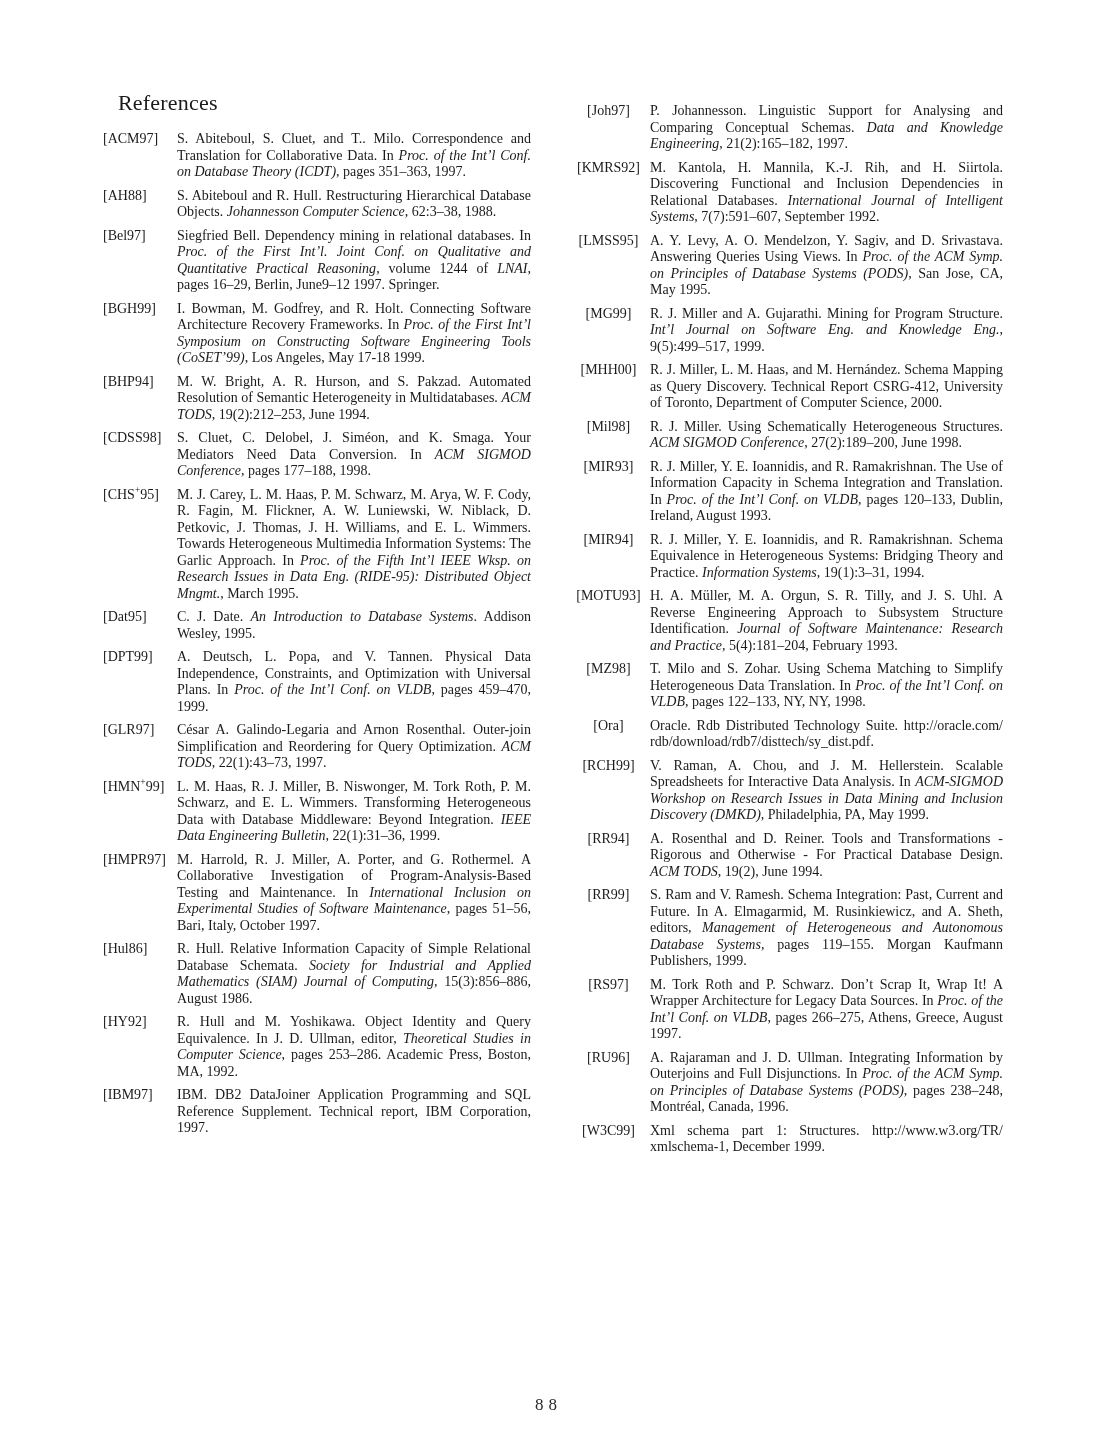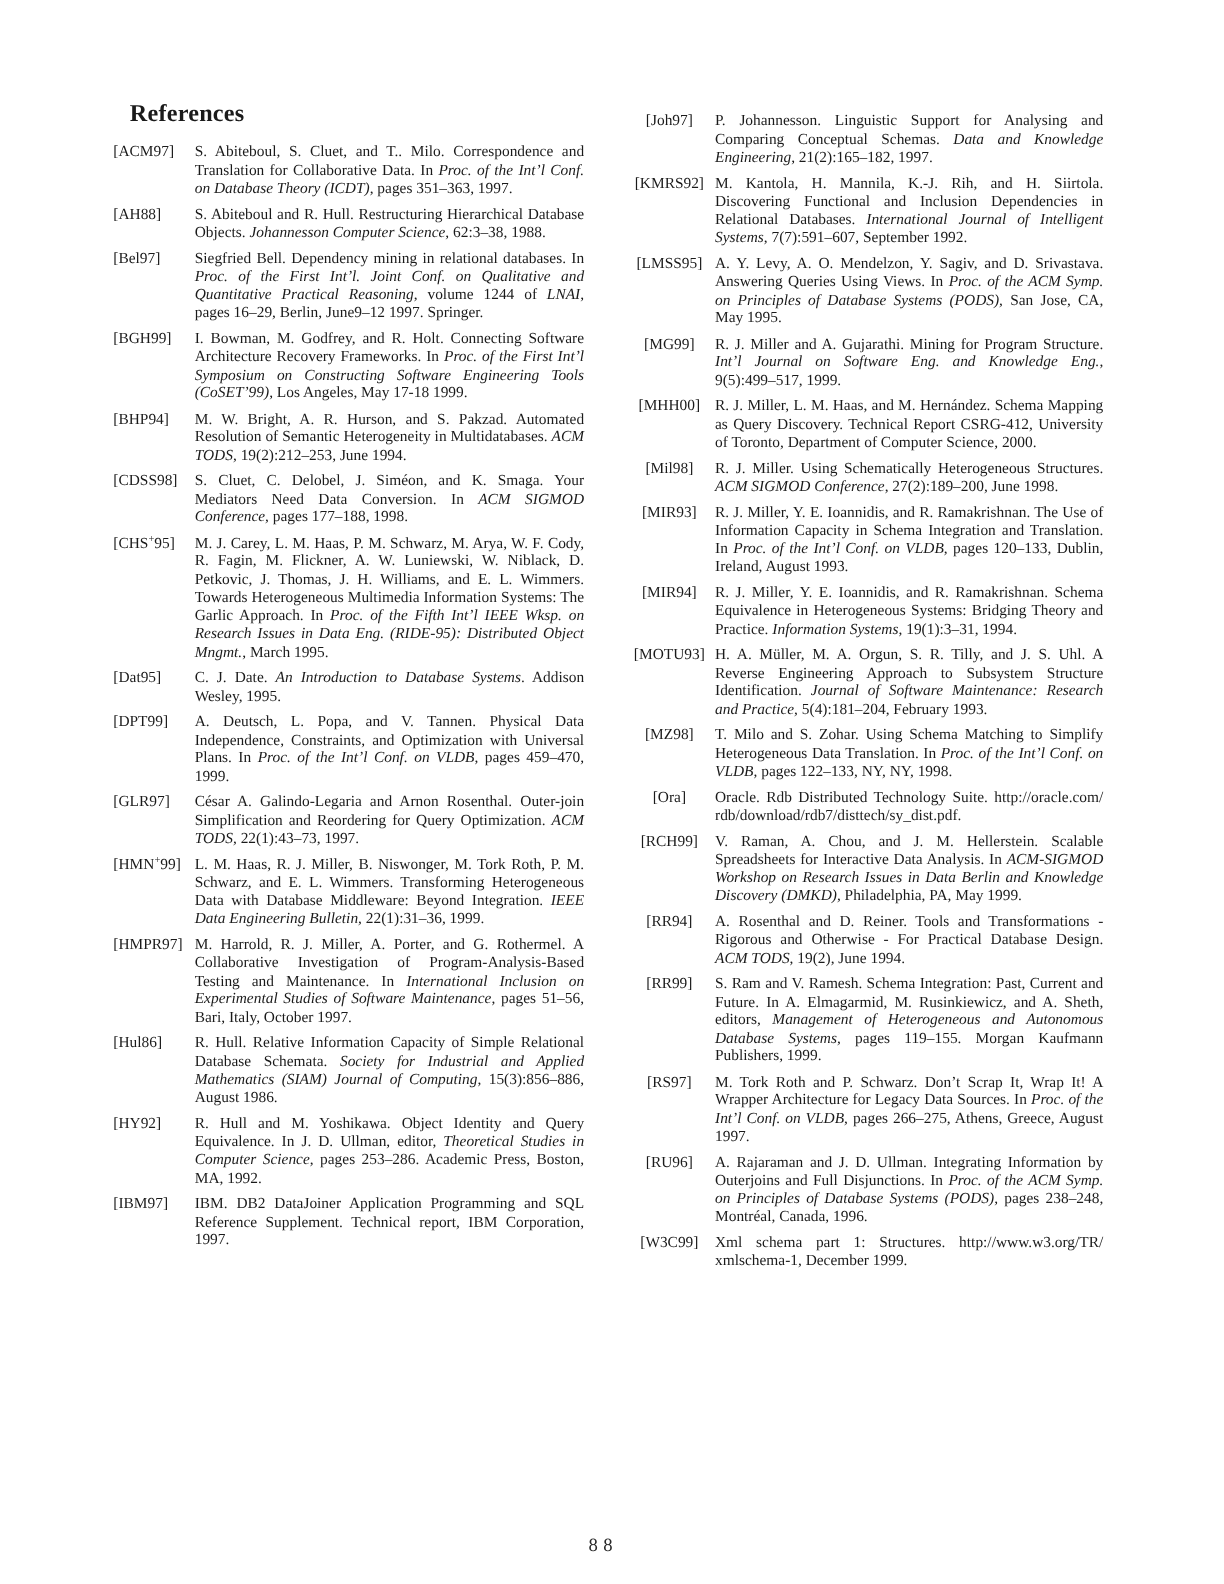--- a/index.html
+++ b/index.html
@@ -19,21 +19,21 @@
     height:1440px;
     background:var(--bg);
     overflow:hidden;
   }
   .title{
     position:absolute;
     left:118px;
     top:90px;
     margin:0;
     font-size:22px;
-    font-weight:bold;
+    font-weight:normal;
     letter-spacing:0.2px;
   }
   .col{
     position:absolute;
     font-size:14px;
     line-height:16.5px;
   }
   .col-left{ left:103px; top:131px; width:428px; }
   .col-right{ left:567px; top:103px; width:436px; }
   .ref-entry{
@@ -174,21 +174,21 @@
       <div class="ref-entry">
         <div class="ref-label"><span>[MZ98]</span></div>
         <div class="ref-body"><span>T. Milo and S. Zohar. Using Schema Matching to Simplify Heterogeneous Data Translation. In </span><i>Proc. of the Int’l Conf. on VLDB</i><span>, pages 122–133, NY, NY, 1998.</span></div>
       </div>
       <div class="ref-entry">
         <div class="ref-label"><span>[Ora]</span></div>
         <div class="ref-body"><span>Oracle.  Rdb Distributed Technology Suite. http://​oracle.com/​rdb/​download/​rdb7/​disttech/​sy_dist.pdf.</span></div>
       </div>
       <div class="ref-entry">
         <div class="ref-label"><span>[RCH99]</span></div>
-        <div class="ref-body"><span>V. Raman, A. Chou, and J. M. Hellerstein.  Scalable Spreadsheets for Interactive Data Analysis. In </span><i>ACM-SIGMOD Workshop on Research Issues in Data Berlin and Knowledge Discovery (DMKD)</i><span>, Philadelphia, PA, May 1999.</span></div>
+        <div class="ref-body"><span>V. Raman, A. Chou, and J. M. Hellerstein.  Scalable Spreadsheets for Interactive Data Analysis. In </span><i>ACM-SIGMOD Workshop on Research Issues in Data Mining and Inclusion Discovery (DMKD)</i><span>, Philadelphia, PA, May 1999.</span></div>
       </div>
       <div class="ref-entry">
         <div class="ref-label"><span>[RR94]</span></div>
         <div class="ref-body"><span>A. Rosenthal and D. Reiner.  Tools and Transformations - Rigorous and Otherwise - For Practical Database Design. </span><i>ACM TODS</i><span>, 19(2), June 1994.</span></div>
       </div>
       <div class="ref-entry">
         <div class="ref-label"><span>[RR99]</span></div>
         <div class="ref-body"><span>S. Ram and V. Ramesh.   Schema Integration: Past, Current and Future.  In A. Elmagarmid, M. Rusinkiewicz, and A. Sheth, editors, </span><i>Management of Heterogeneous and Autonomous Database Systems</i><span>, pages 119–155. Morgan Kaufmann Publishers, 1999.</span></div>
       </div>
       <div class="ref-entry">

